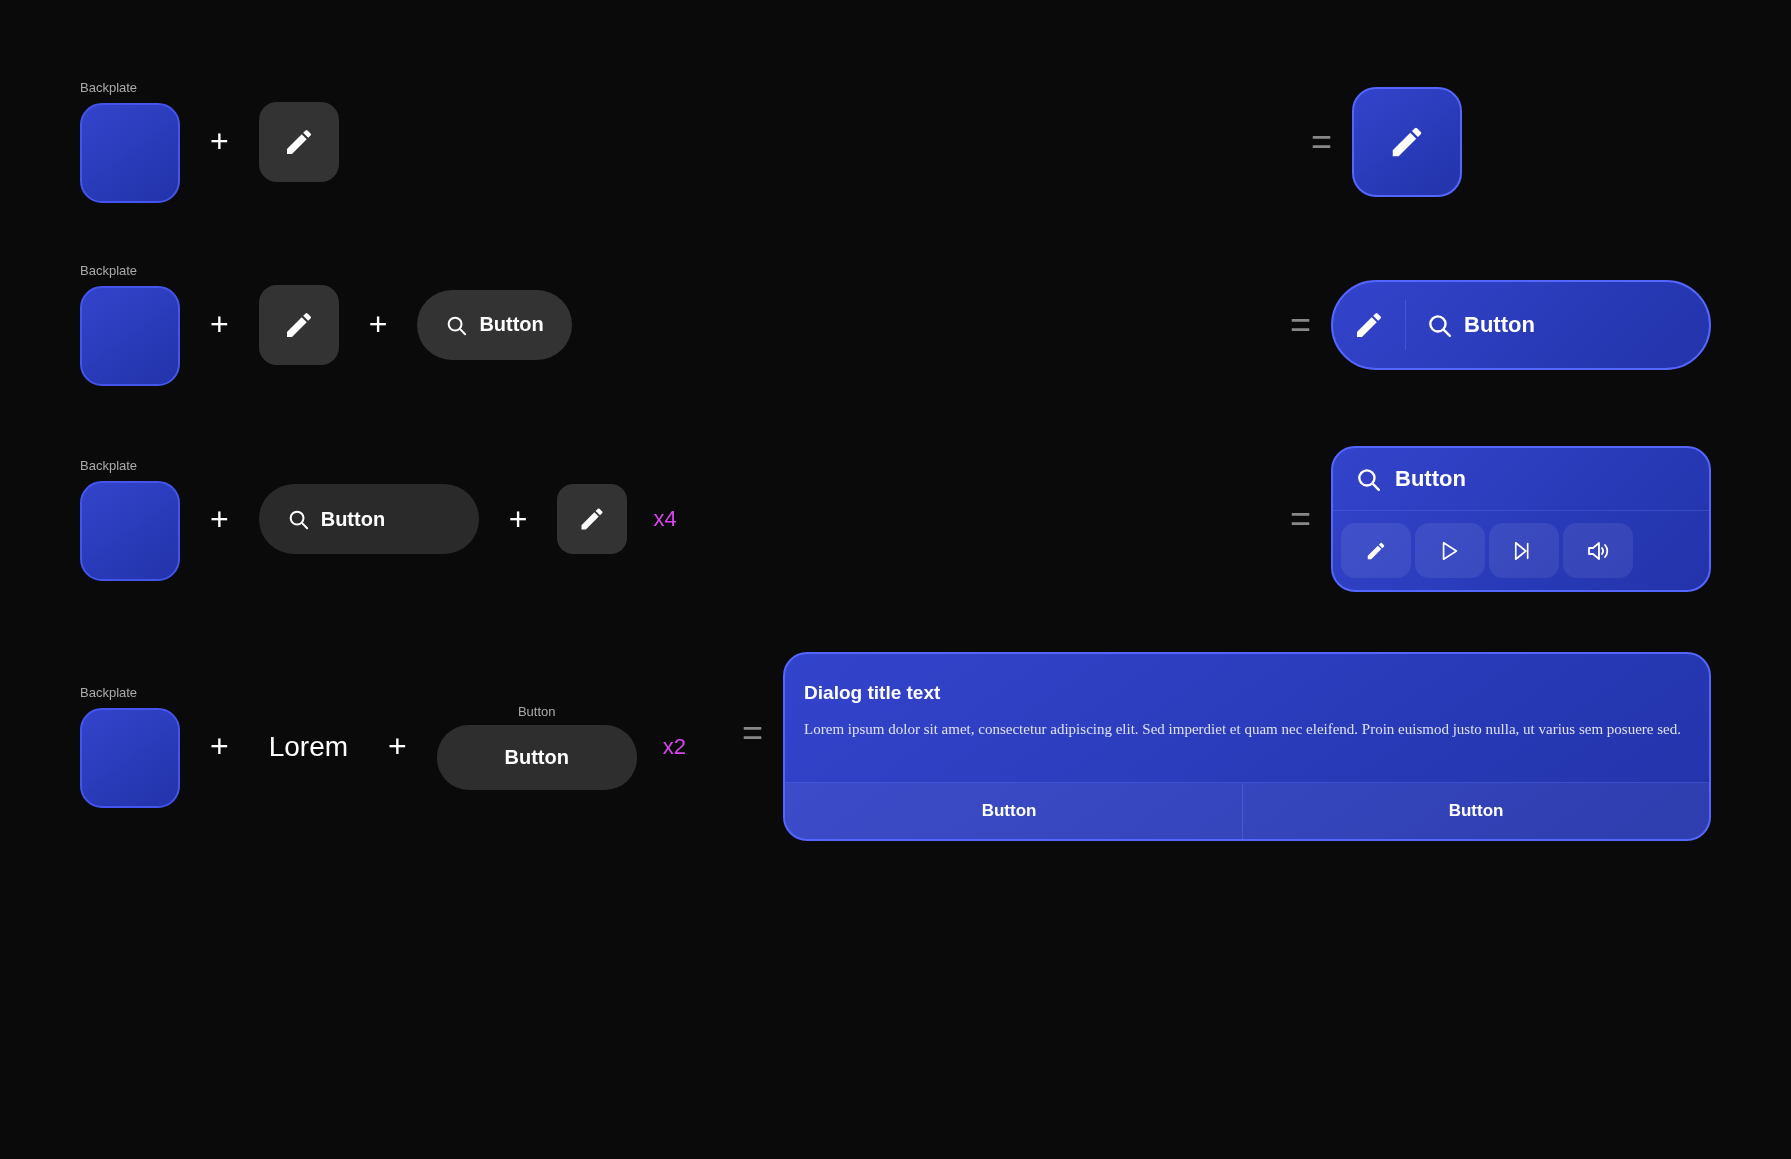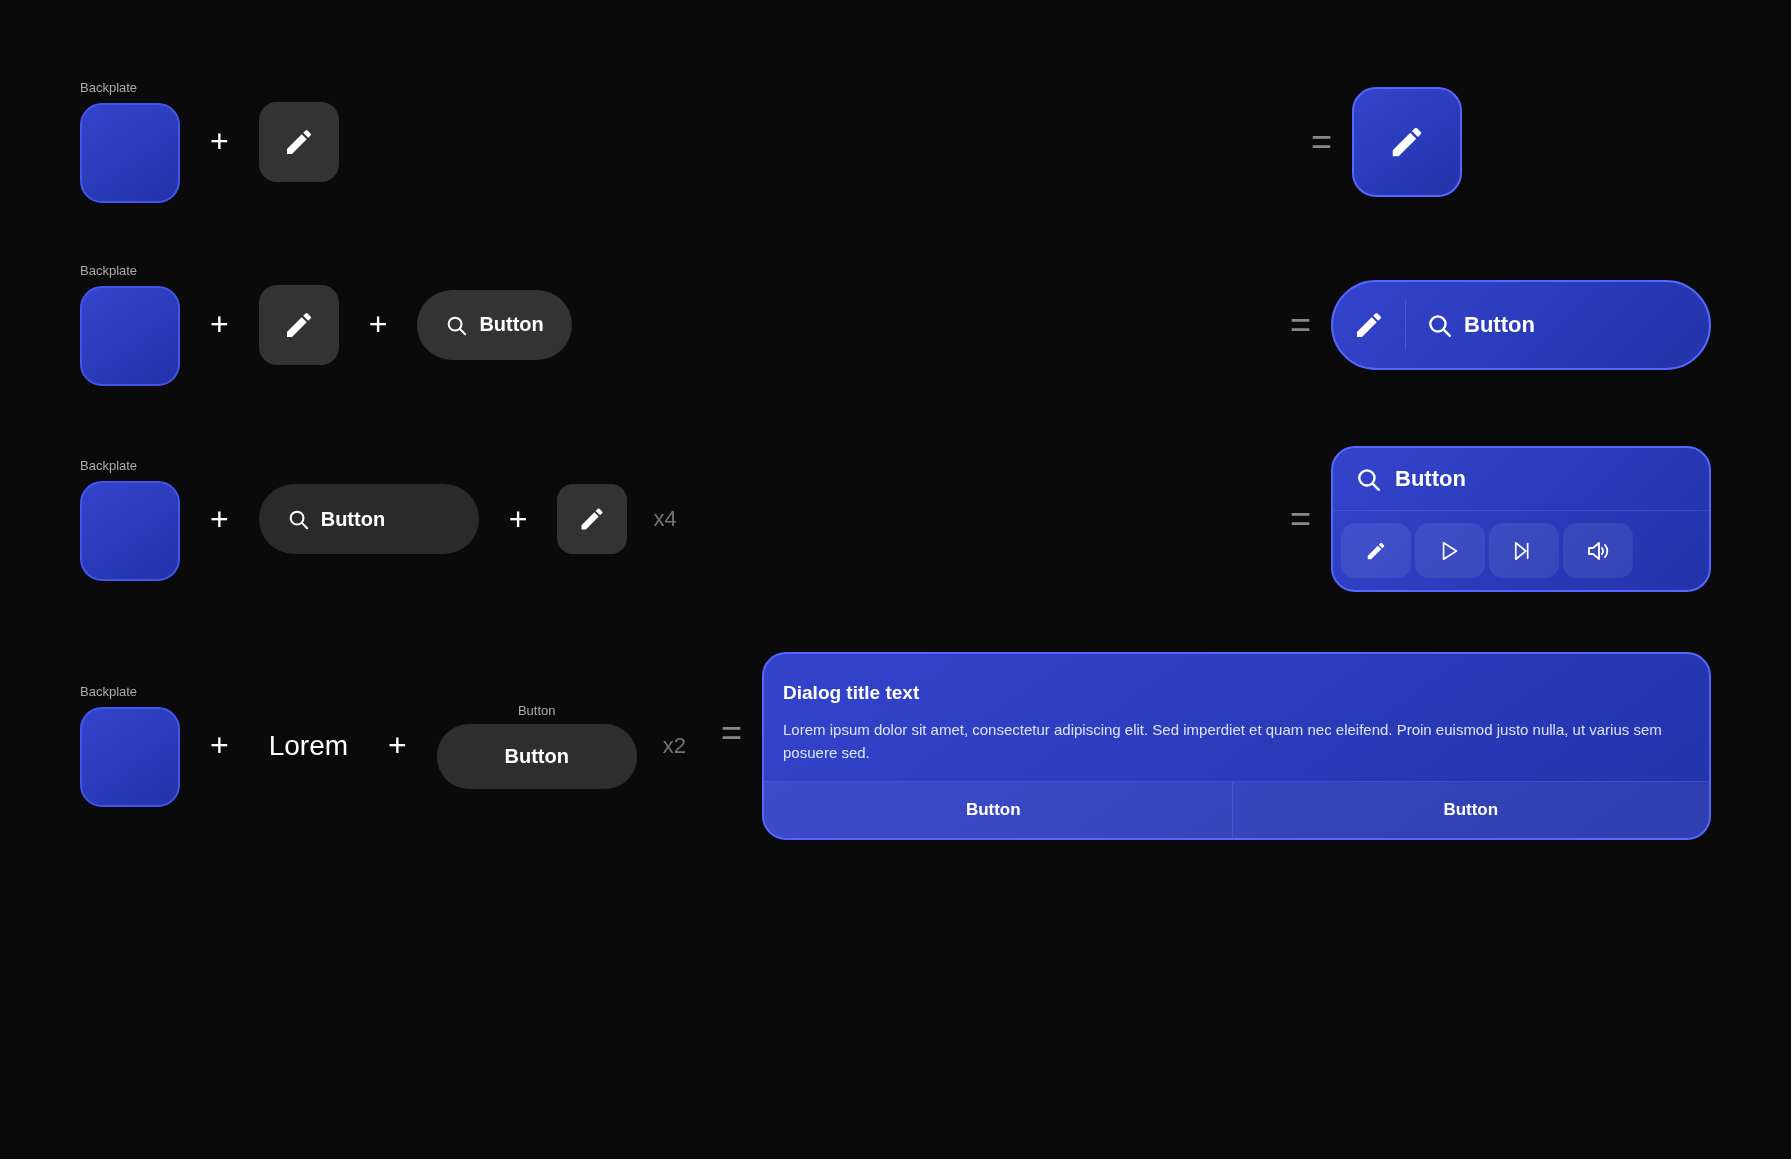--- a/index.html
+++ b/index.html
@@ -18,21 +18,21 @@
       min-height: 1159px;
       position: relative;
       padding: 60px 80px;
     }
 
     
     .row {
       display: flex;
       align-items: center;
       margin-bottom: 60px;
-      gap: 15px;
+      gap: 26px;
     }
 
     .label-above {
       font-size: 13px;
       color: #aaaaaa;
       margin-bottom: 8px;
     }
 
     .backplate-col {
       display: flex;
@@ -103,21 +103,21 @@
       font-size: 20px;
       font-weight: 600;
       color: #ffffff;
       white-space: nowrap;
       min-width: 220px;
     }
 
     
     .multiplier {
       font-size: 22px;
-      color: #737373;
+      color: #d946ef;
       font-weight: 500;
       margin-left: 6px;
     }
 
     
     .equals {
       font-size: 36px;
       color: #888888;
       margin: 0 20px;
     }
@@ -217,21 +217,22 @@
       font-size: 19px;
       font-weight: 700;
       color: #ffffff;
       margin-bottom: 14px;
     }
 
     .dialog-body {
       font-size: 15px;
       color: rgba(255,255,255,0.85);
       line-height: 1.55;
-      margin-bottom: 16px;
+      margin-bottom: 41px;
+      font-family: Liberation Serif, serif;
     }
 
     .dialog-buttons {
       display: flex;
       border-top: 1px solid rgba(100,120,255,0.35);
       margin: 0 -28px;
     }
 
     .dialog-btn {
       flex: 1;

